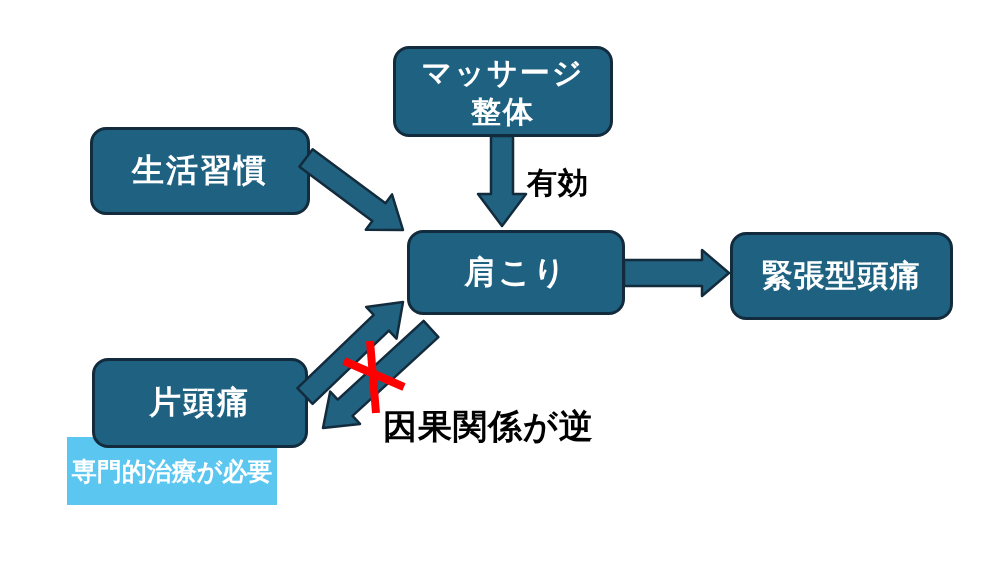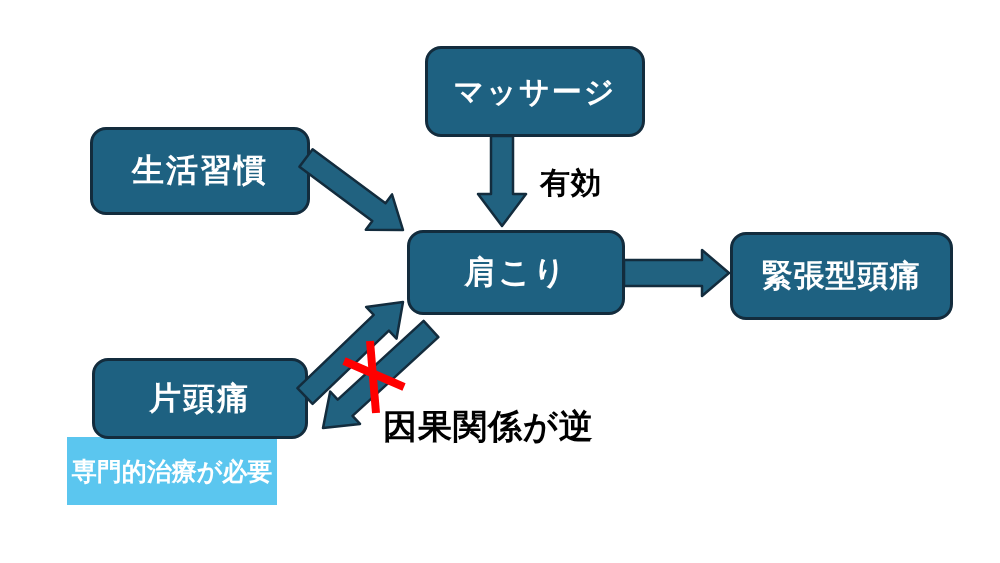--- a/index.html
+++ b/index.html
@@ -21,25 +21,25 @@
     font-weight: bold;
     font-size: 32px;
     letter-spacing: 2px;
     display: flex;
     flex-direction: column;
     align-items: center;
     justify-content: center;
     text-align: center;
     z-index: 2;
   }
-  .node-massage   { left: 393px; top: 46px;  width: 220px; height: 91px; font-size: 30px; line-height: 1.3; margin-left: 32px; }
+  .node-massage   { left: 393px; top: 46px;  width: 220px; height: 91px; font-size: 30px; line-height: 1.3; }
   .node-lifestyle { left: 90px;  top: 127px; width: 220px; height: 88px; }
   .node-shoulder  { left: 407px; top: 230px; width: 218px; height: 85px; }
   .node-tension   { left: 730px; top: 232px; width: 223px; height: 88px; font-size: 31px; letter-spacing: 1px; }
-  .node-migraine  { left: 92px;  top: 358px; width: 216px; height: 81px; }
+  .node-migraine  { left: 92px;  top: 358px; width: 216px; height: 90px; }
   .callout {
     position: absolute;
     left: 67px; top: 437px; width: 210px; height: 68px;
     background: var(--highlight-fill);
     color: var(--node-text);
     font-weight: bold;
     font-size: 25px;
     display: flex;
     align-items: center;
     justify-content: center;
@@ -65,34 +65,35 @@
   }
   .edge-label {
     position: absolute;
     color: var(--label-text);
     font-weight: bold;
     font-size: 30px;
     letter-spacing: 1px;
     z-index: 4;
     white-space: nowrap;
   }
-  .label-effective { left: 527px; top: 163px; margin-left: 13px; }
+  .label-effective { left: 527px; top: 163px; }
   .label-reversed  { left: 383px; top: 404px; font-size: 34px; }
 </style>
 </head>
 <body>
 
 <div class="canvas">
 
   <div class="callout">
     <span>専門的治療が必要</span>
   </div>
 
   <div class="node node-massage">
     <div>マッサージ</div>
+    <div>整体</div>
   </div>
 
   <div class="node node-lifestyle">
     <span>生活習慣</span>
   </div>
 
   <div class="node node-tension">
     <span>緊張型頭痛</span>
   </div>
 

